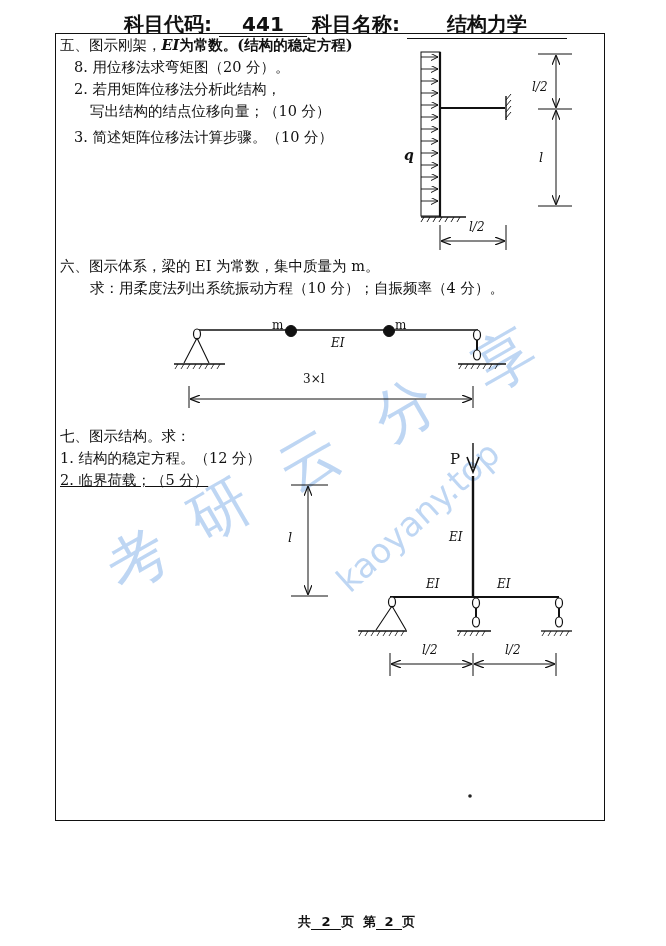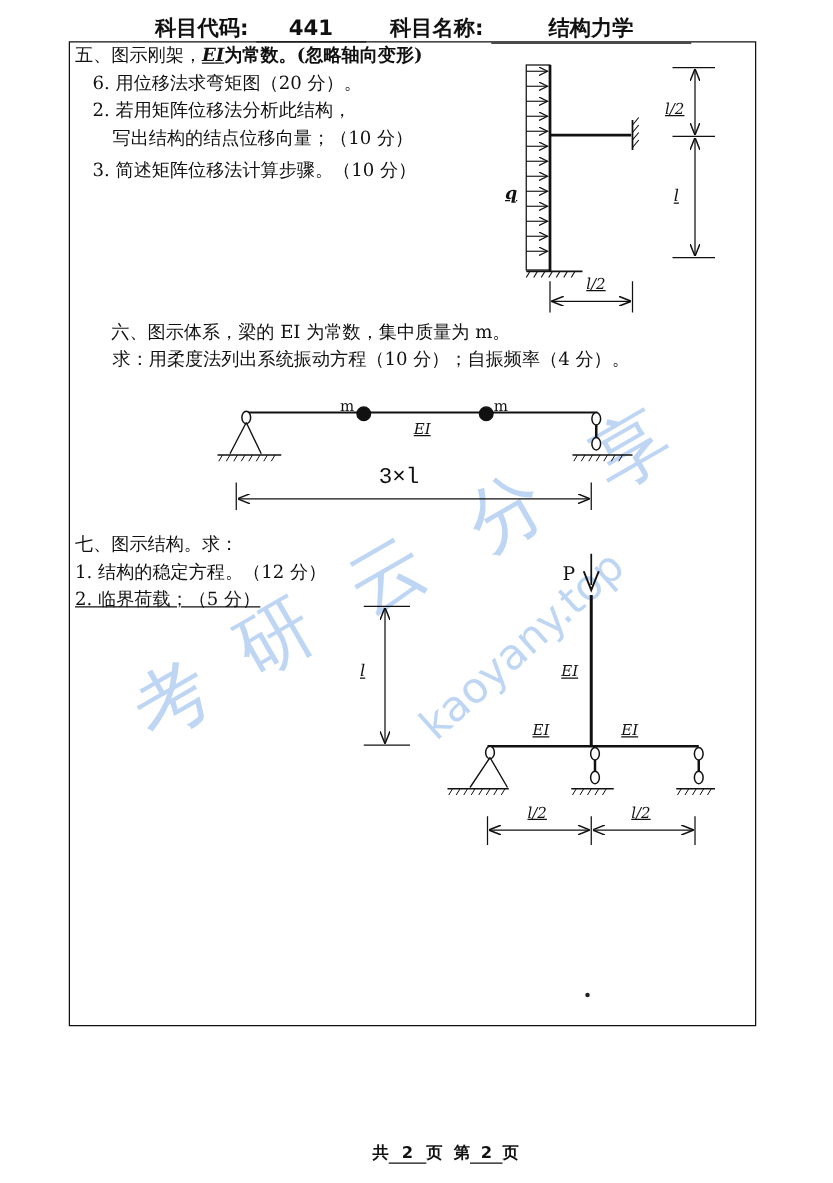--- a/index.html
+++ b/index.html
@@ -1,53 +1,53 @@
 <!DOCTYPE html>
 <html><head>
 <meta charset="utf-8">
 <style>
   html, body { margin: 0; padding: 0; background: #ffffff; }
   body { width: 666px; height: 946px; position: relative; overflow: hidden;
          font-family: "DejaVu Serif", "Liberation Serif", serif; color: #111; }
   .abs { position: absolute; }
-  .hdr { font-family: "DejaVu Sans", "Liberation Sans", sans-serif; font-weight: bold; font-size: 17px; }
+  .hdr { font-family: "DejaVu Sans", "Liberation Sans", sans-serif; font-weight: bold; font-size: 20px; }
   .ul { border-bottom: 1px solid #111; display: inline-block; text-align: center; }
   .frame { position: absolute; left: 55px; top: 33px; width: 550px; height: 788px;
            border: 1.5px solid #111; box-sizing: border-box; }
   .q { font-size: 14.5px; line-height: 22px; white-space: nowrap; }
   .b { font-weight: bold; }
-  .it { font-style: italic; text-decoration: underline; }
+  .it { font-style: italic; }
   svg { position: absolute; left: 0; top: 0; }
   .wm { position: absolute; color: #a9c9f0; opacity: 0.75; pointer-events: none;
         font-family: "DejaVu Sans", "Liberation Sans", sans-serif; }
   .footer { font-family: "DejaVu Sans", "Liberation Sans", sans-serif; font-weight: bold; font-size: 13px; }
 </style>
 </head>
 <body>
 
 <div class="abs hdr" style="left:124px; top:11px;">
   <span>科目代码:</span>
   <span class="ul" style="width:88px;">441</span>
 </div>
 <div class="abs hdr" style="left:312px; top:11px;">
   <span>科目名称:</span>
   <span class="ul" style="width:160px;">结构力学</span>
 </div>
 
 <div class="frame"></div>
 
 <div class="abs q" style="left:60px; top:34px;">
-  <span>五、图示刚架，</span><span class="b it">EI</span><span class="b">为常数。(忽略轴向变形)</span>
-</div>
-<div class="abs q" style="left:74px; top:56px;">6. 用位移法求弯矩图（20 分）。</div>
+  <span>五、图示刚架，</span><span class="b it">EI</span><span class="b">为常数。(结构的稳定方程)</span>
+</div>
+<div class="abs q" style="left:74px; top:56px;">8. 用位移法求弯矩图（20 分）。</div>
 <div class="abs q" style="left:74px; top:78px;">2. 若用矩阵位移法分析此结构，</div>
 <div class="abs q" style="left:90px; top:100px;">写出结构的结点位移向量；（10 分）</div>
 <div class="abs q" style="left:74px; top:126px;">3. 简述矩阵位移法计算步骤。（10 分）</div>
 
-<div class="abs q" style="left:60px; top:255px;margin-left:29px;">六、图示体系，梁的 EI 为常数，集中质量为 m。</div>
+<div class="abs q" style="left:60px; top:255px;">六、图示体系，梁的 EI 为常数，集中质量为 m。</div>
 <div class="abs q" style="left:90px; top:277px;">求：用柔度法列出系统振动方程（10 分）；自振频率（4 分）。</div>
 
 <div class="abs q" style="left:60px; top:425px;">七、图示结构。求：</div>
 <div class="abs q" style="left:60px; top:447px;">1. 结构的稳定方程。（12 分）</div>
 <div class="abs q" style="left:60px; top:469px;text-decoration:underline;">2. 临界荷载；（5 分）</div>
 
 <div class="wm" style="left:108px; top:520px; font-size:60px; transform:rotate(-30deg);">考</div>
 <div class="wm" style="left:190px; top:470px; font-size:60px; transform:rotate(-30deg);">研</div>
 <div class="wm" style="left:280px; top:420px; font-size:60px; transform:rotate(-30deg);">云</div>
 <div class="wm" style="left:375px; top:370px; font-size:60px; transform:rotate(-30deg);">分</div>
@@ -221,21 +221,21 @@
 </svg>
 
 <div class="abs it" style="left:404px; top:147px; font-size:14px; font-weight:bold;">q</div>
 <div class="abs it" style="left:532px; top:80px; font-size:12px;">l/2</div>
 <div class="abs it" style="left:539px; top:150px; font-size:13px;">l</div>
 <div class="abs it" style="left:469px; top:220px; font-size:12px;">l/2</div>
 
 <div class="abs" style="left:272px; top:318px; font-size:12px;">m</div>
 <div class="abs" style="left:395px; top:318px; font-size:12px;">m</div>
 <div class="abs it" style="left:331px; top:336px; font-size:12px;">EI</div>
-<div class="abs" style="left:303px; top:372px; font-size:18px;font-family:Liberation Mono, monospace;">3×l</div>
+<div class="abs" style="left:303px; top:372px; font-size:12px;">3×l</div>
 
 <div class="abs" style="left:450px; top:450px; font-size:15px;">P</div>
 <div class="abs it" style="left:449px; top:530px; font-size:12px;">EI</div>
 <div class="abs it" style="left:288px; top:530px; font-size:13px;">l</div>
 <div class="abs it" style="left:426px; top:577px; font-size:12px;">EI</div>
 <div class="abs it" style="left:497px; top:577px; font-size:12px;">EI</div>
 <div class="abs it" style="left:422px; top:643px; font-size:12px;">l/2</div>
 <div class="abs it" style="left:505px; top:643px; font-size:12px;">l/2</div>
 
 <div class="abs footer" style="left:298px; top:913px;">

